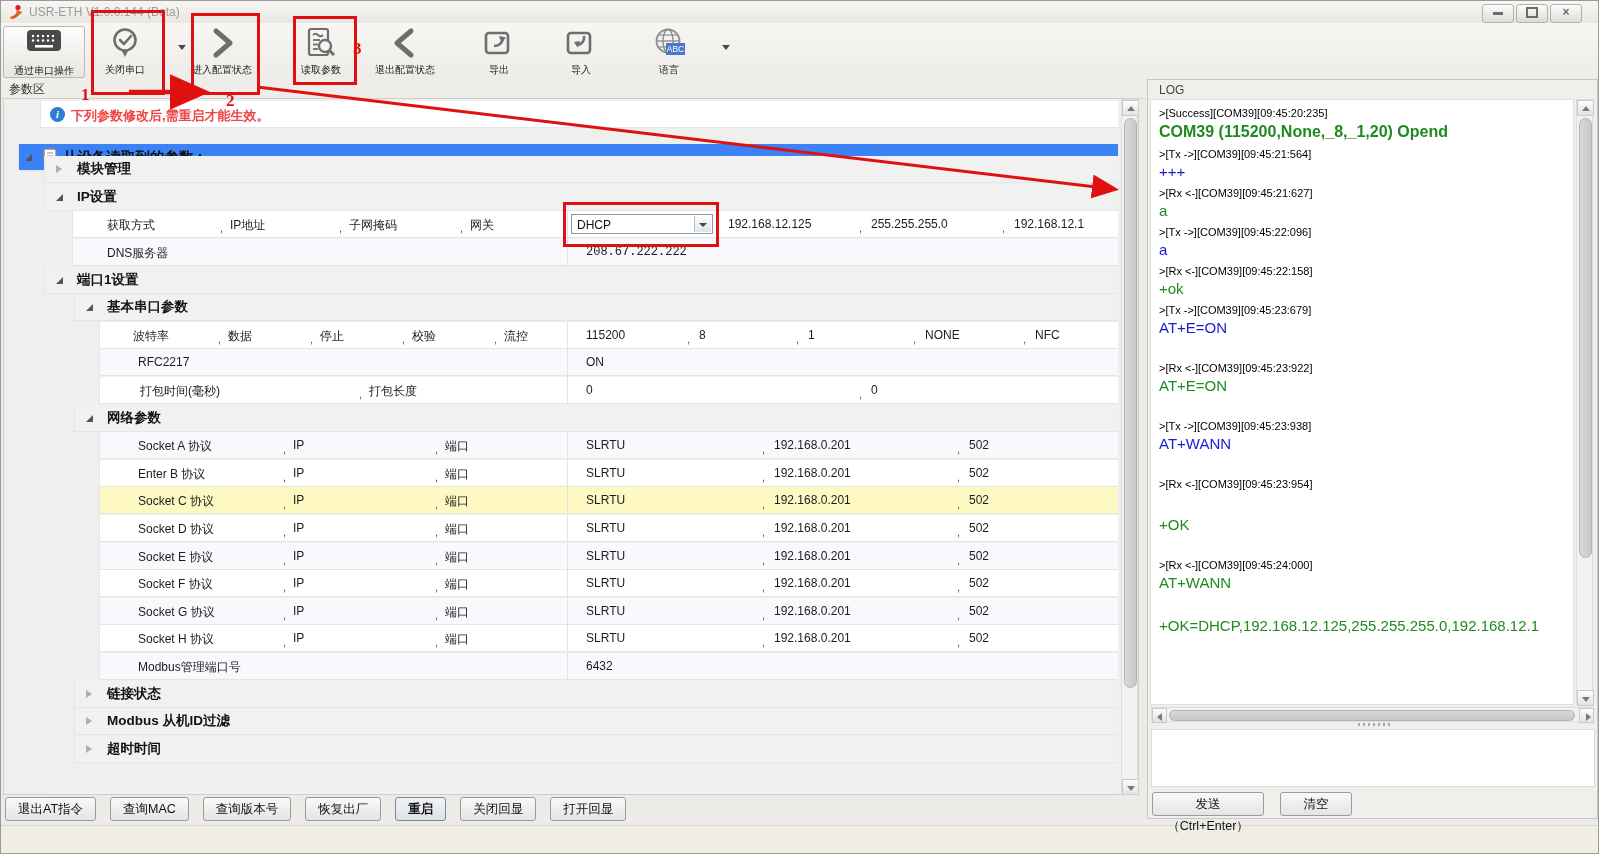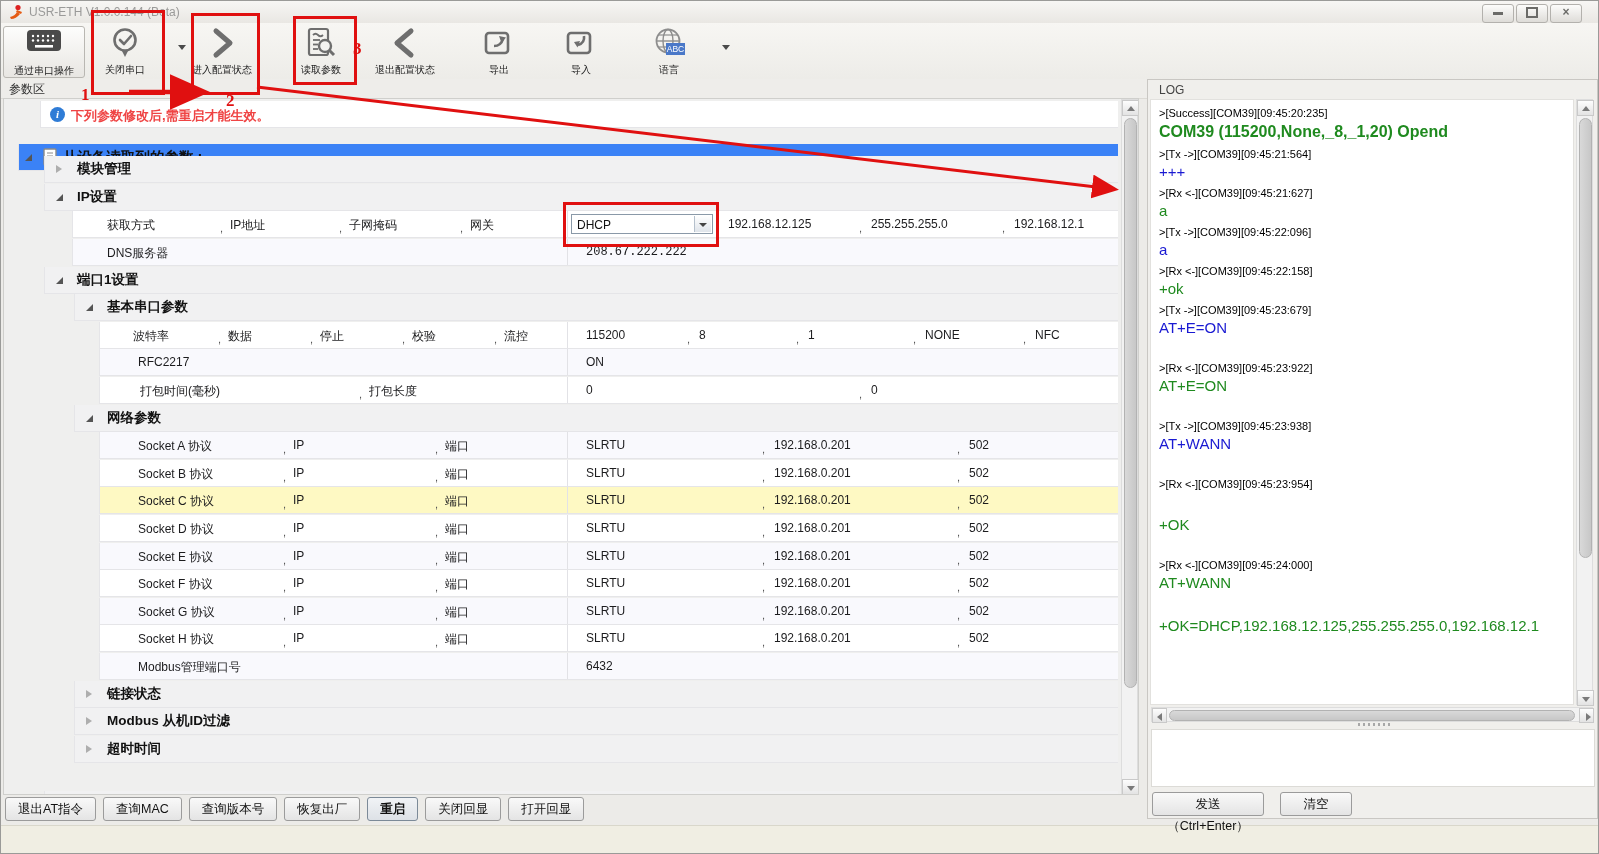--- a/index.html
+++ b/index.html
@@ -53,21 +53,21 @@
   .sb-track{background:#f2f2f2;border:1px solid #dddddd;box-sizing:border-box;}
   .sb-btn{position:absolute;background:linear-gradient(#fdfdfd,#e3e3e3);border:1px solid #c9c9c9;box-sizing:border-box;}
   .sb-thumb{position:absolute;background:linear-gradient(90deg,#d9d9d9,#c7c7c7);border:1px solid #b2b2b2;border-radius:8px;box-sizing:border-box;}
   .sb-thumb.h{background:linear-gradient(#d9d9d9,#c7c7c7);}
   .tri{position:absolute;width:0;height:0;}
   .tri.up{border-left:4px solid transparent;border-right:4px solid transparent;border-bottom:5px solid #7a7a7a;left:4px;top:5px;}
   .tri.down{border-left:4px solid transparent;border-right:4px solid transparent;border-top:5px solid #7a7a7a;left:4px;top:6px;}
   .tri.left{border-top:4px solid transparent;border-bottom:4px solid transparent;border-right:5px solid #7a7a7a;left:4px;top:4px;}
   .tri.right{border-top:4px solid transparent;border-bottom:4px solid transparent;border-left:5px solid #7a7a7a;left:6px;top:4px;}
   
-  .btn{display:inline-block;height:24px;line-height:22px;padding:0 12px;margin-right:7px;
+  .btn{display:inline-block;height:24px;line-height:22px;padding:0 12px;margin-right:14px;
     background:linear-gradient(#f9f9f9,#e4e4e4);border:1px solid #9b9b9b;border-radius:3px;
     font-size:12.5px;color:#111;text-align:center;box-sizing:border-box;}
   .btn.default{font-weight:bold;background:linear-gradient(#f1f3f6,#dde1e6);border-color:#7c8a98;}
   
   #log-panel{left:1146px;top:78px;width:451px;height:740px;background:#f0efec;
     border:1px solid #c9c7c3;box-sizing:border-box;}
   #log-title{left:11px;top:3px;font-size:12px;color:#444;}
   #log-content{left:2px;top:19px;width:424px;height:606px;background:#fff;overflow:hidden;
     border:1px solid #e2e1de;box-sizing:border-box;}
   .log-meta{font-size:11px;color:#000;margin:7px 0 0 8px;white-space:nowrap;}
@@ -302,21 +302,21 @@
           <span class="sep" style="left: 335px;">,</span>
           <span class="cell" style="left: 345px;">端口</span>
           <span class="cell" style="left: 486px;">SLRTU</span>
           <span class="sep" style="left: 662px;">,</span>
           <span class="cell" style="left: 674px;">192.168.0.201</span>
           <span class="sep" style="left: 857px;">,</span>
           <span class="cell" style="left: 869px;">502</span>
         </div>
         <div class="prow" style="left: 95px; top: 360.8px; width: 1019px; background: rgb(255, 255, 255);">
           <span class="vdiv" style="left: 467px;"></span>
-          <span class="cell" style="left: 38px;">Socket B 协议</span>
+          <span class="cell" style="left: 38px;">Enter B 协议</span>
           <span class="sep" style="left: 183px;">,</span>
           <span class="cell" style="left: 193px;">IP</span>
           <span class="sep" style="left: 335px;">,</span>
           <span class="cell" style="left: 345px;">端口</span>
           <span class="cell" style="left: 486px;">SLRTU</span>
           <span class="sep" style="left: 662px;">,</span>
           <span class="cell" style="left: 674px;">192.168.0.201</span>
           <span class="sep" style="left: 857px;">,</span>
           <span class="cell" style="left: 869px;">502</span>
         </div>

